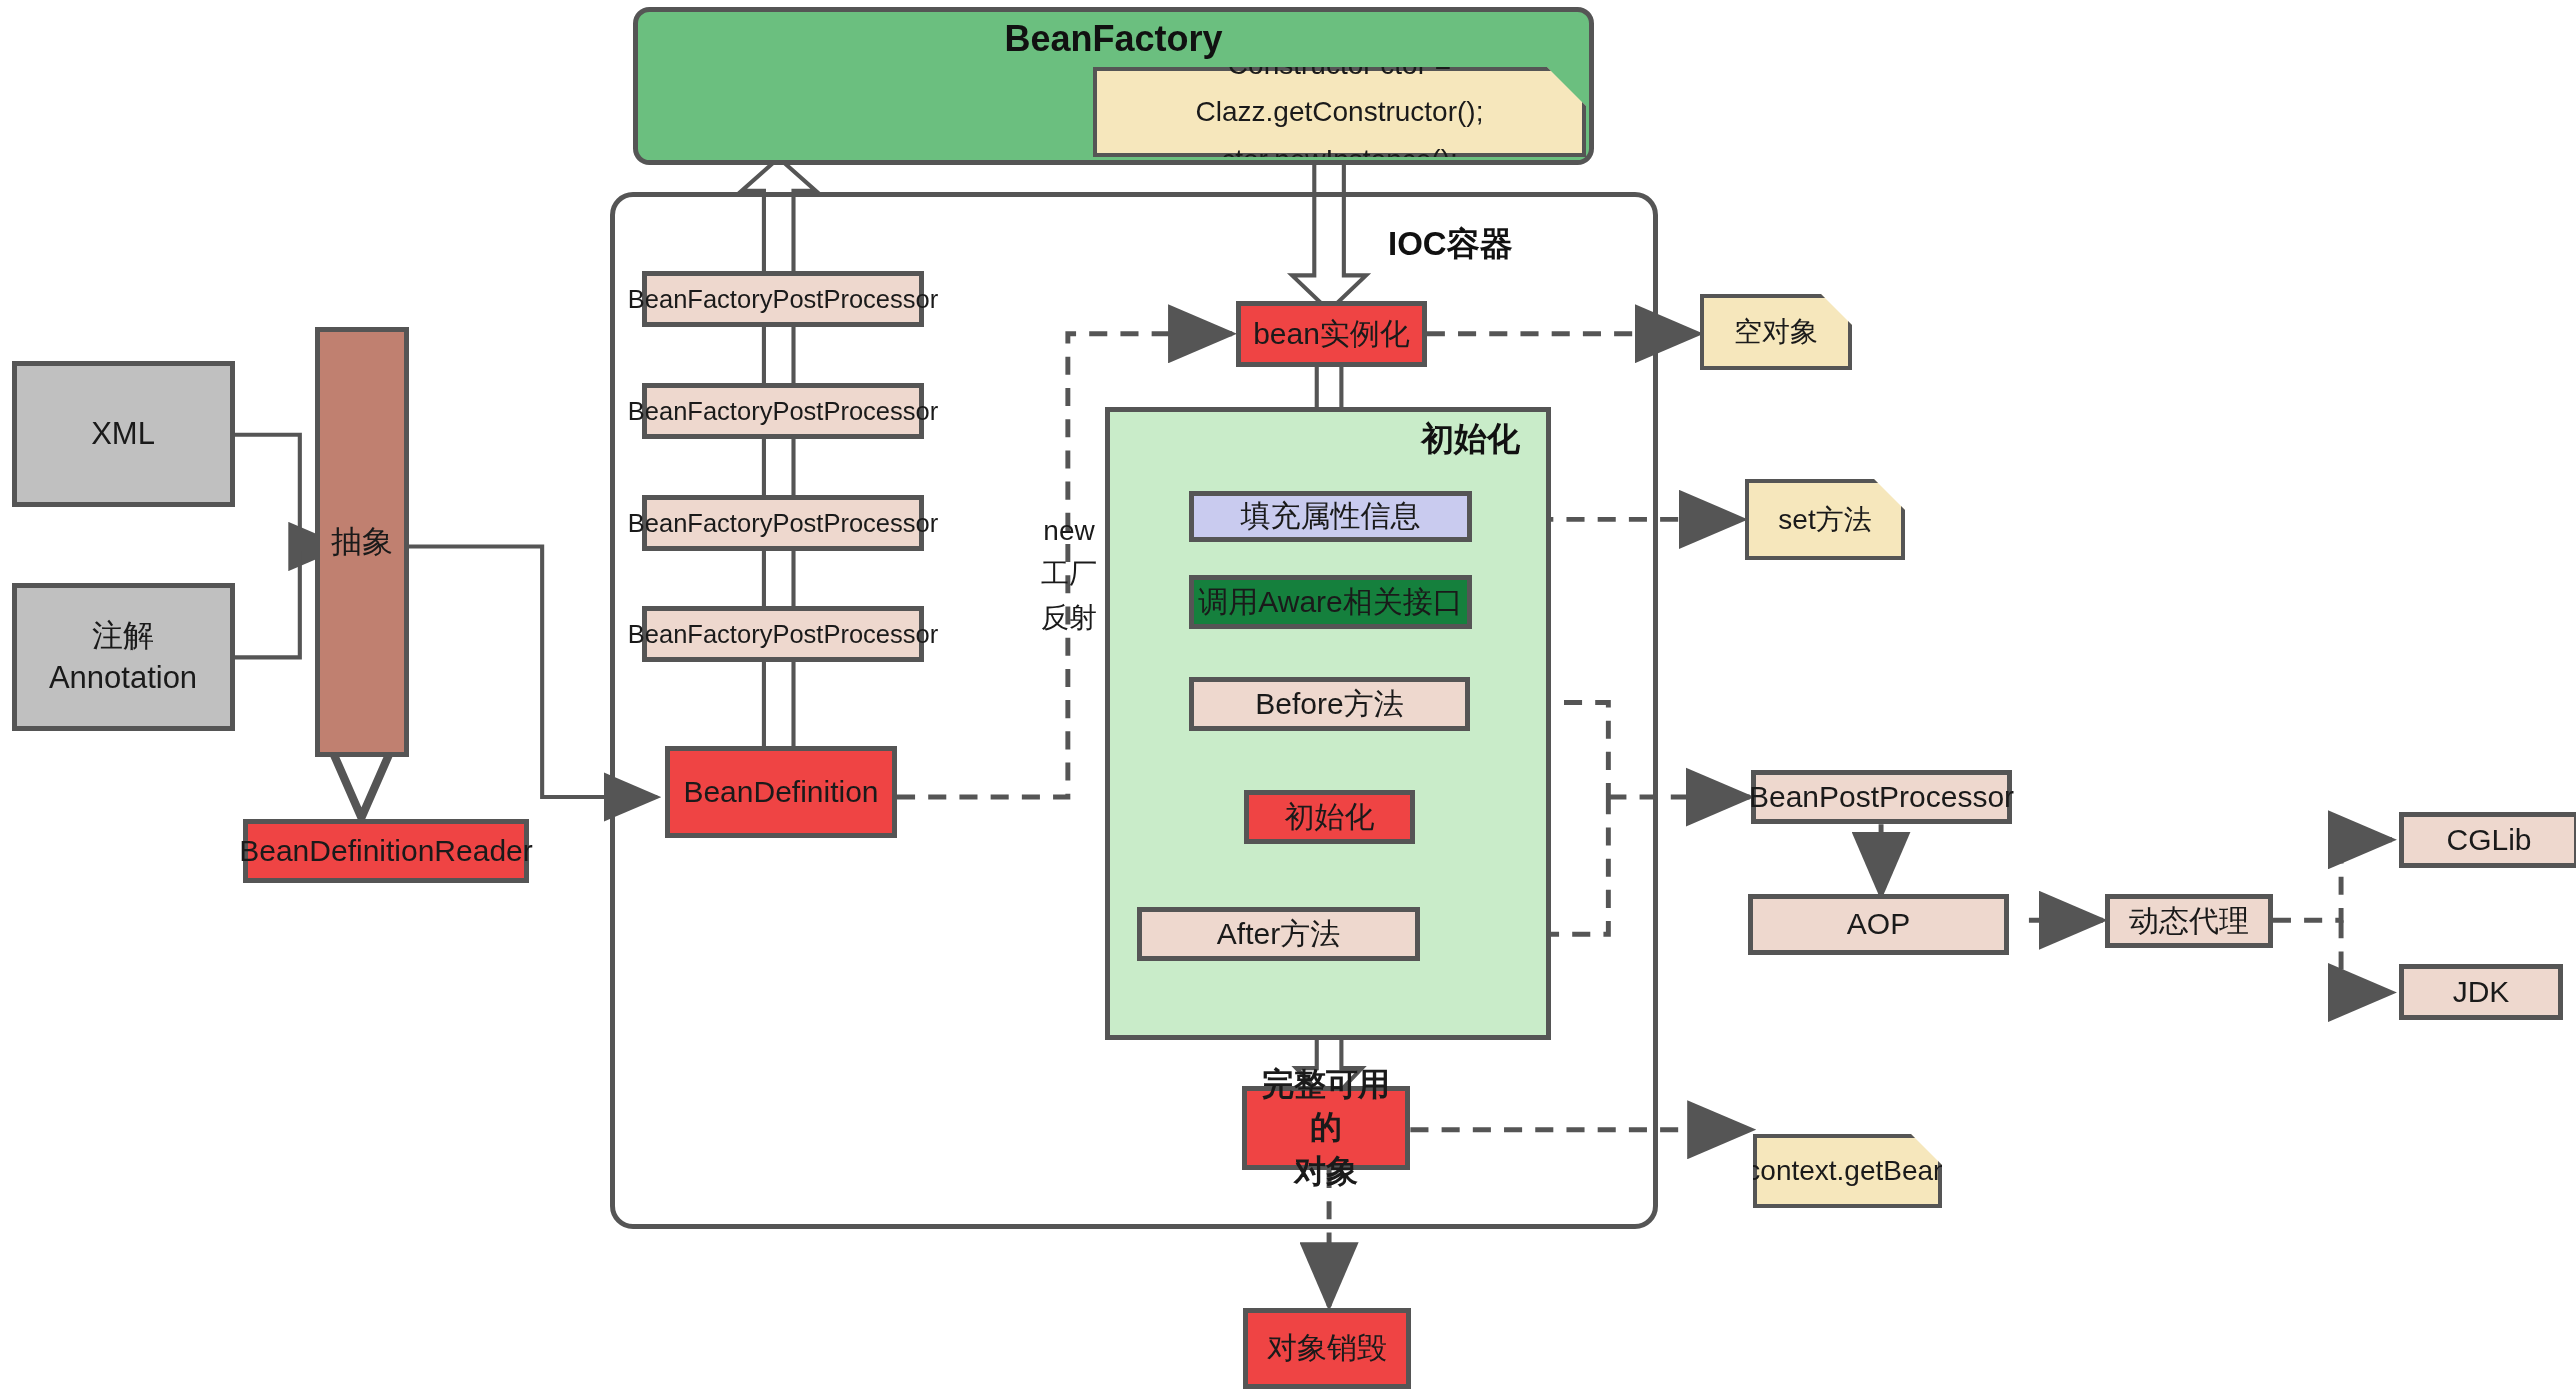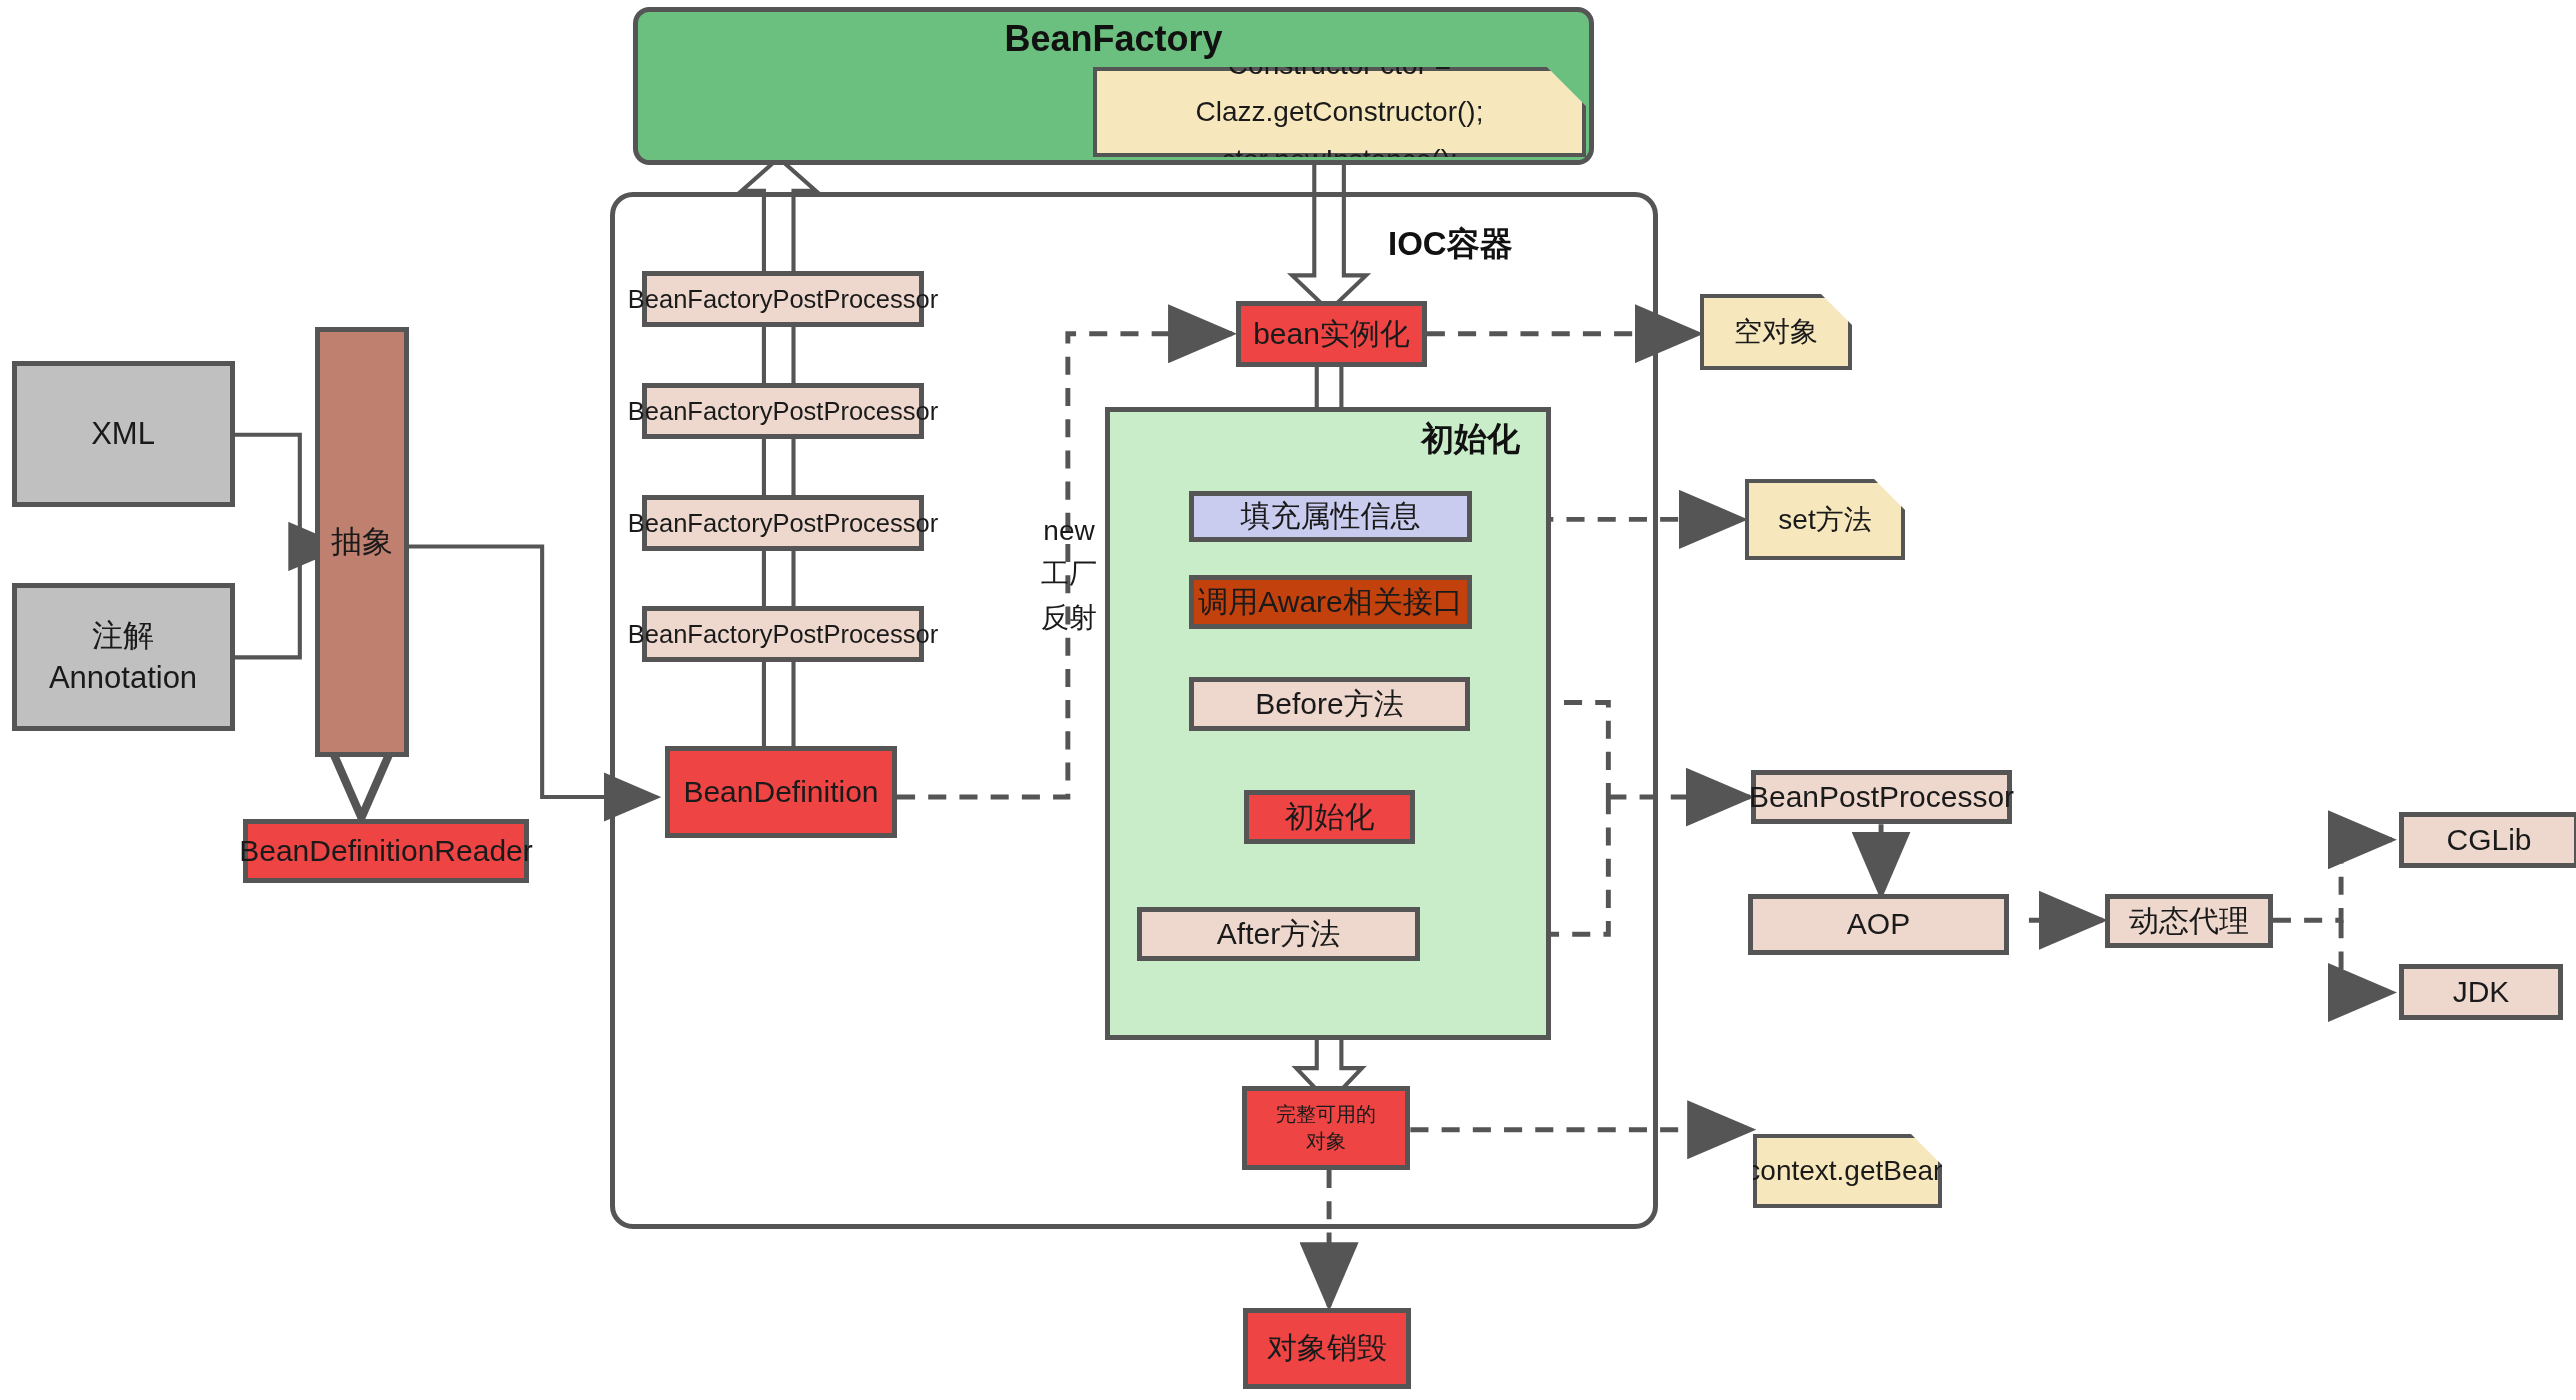--- a/index.html
+++ b/index.html
@@ -8,24 +8,24 @@
   #edges{position:absolute;left:0;top:0;width:2576px;height:1401px;pointer-events:none;}
 
   .node{position:absolute;box-sizing:border-box;border:5px solid #555555;
         display:flex;align-items:center;justify-content:center;text-align:center;
         color:#1a1a1a;line-height:1.35;}
   .grey{background:#c0c0c0;}
   .salmon{background:#c08070;}
   .olive{background:#ef4444;}
   .pink{background:#eed8ce;}
   .lavender{background:#c9cbef;}
-  .teal{background:#c2410c;}
+  .teal{background:#15803d;}
   .mintbox{background:#c9ecc9;}
 
-  .fs34{font-size:20px;}
+  .fs34{font-size:32px;font-weight:bold;}
   .fs36{font-size:30px;}
   .fs38{font-size:31px;}
   .fs44{font-size:36px;font-weight:bold;}
   .fs40b{font-size:33px;font-weight:bold;}
 
   .note{position:absolute;box-sizing:border-box;background:#f6e7bc;
         display:flex;align-items:center;justify-content:center;text-align:center;
         color:#1a1a1a;font-size:28px;line-height:1.7;}
   .note .noteinner{position:relative;z-index:2;padding:0 11.5px;}
 

